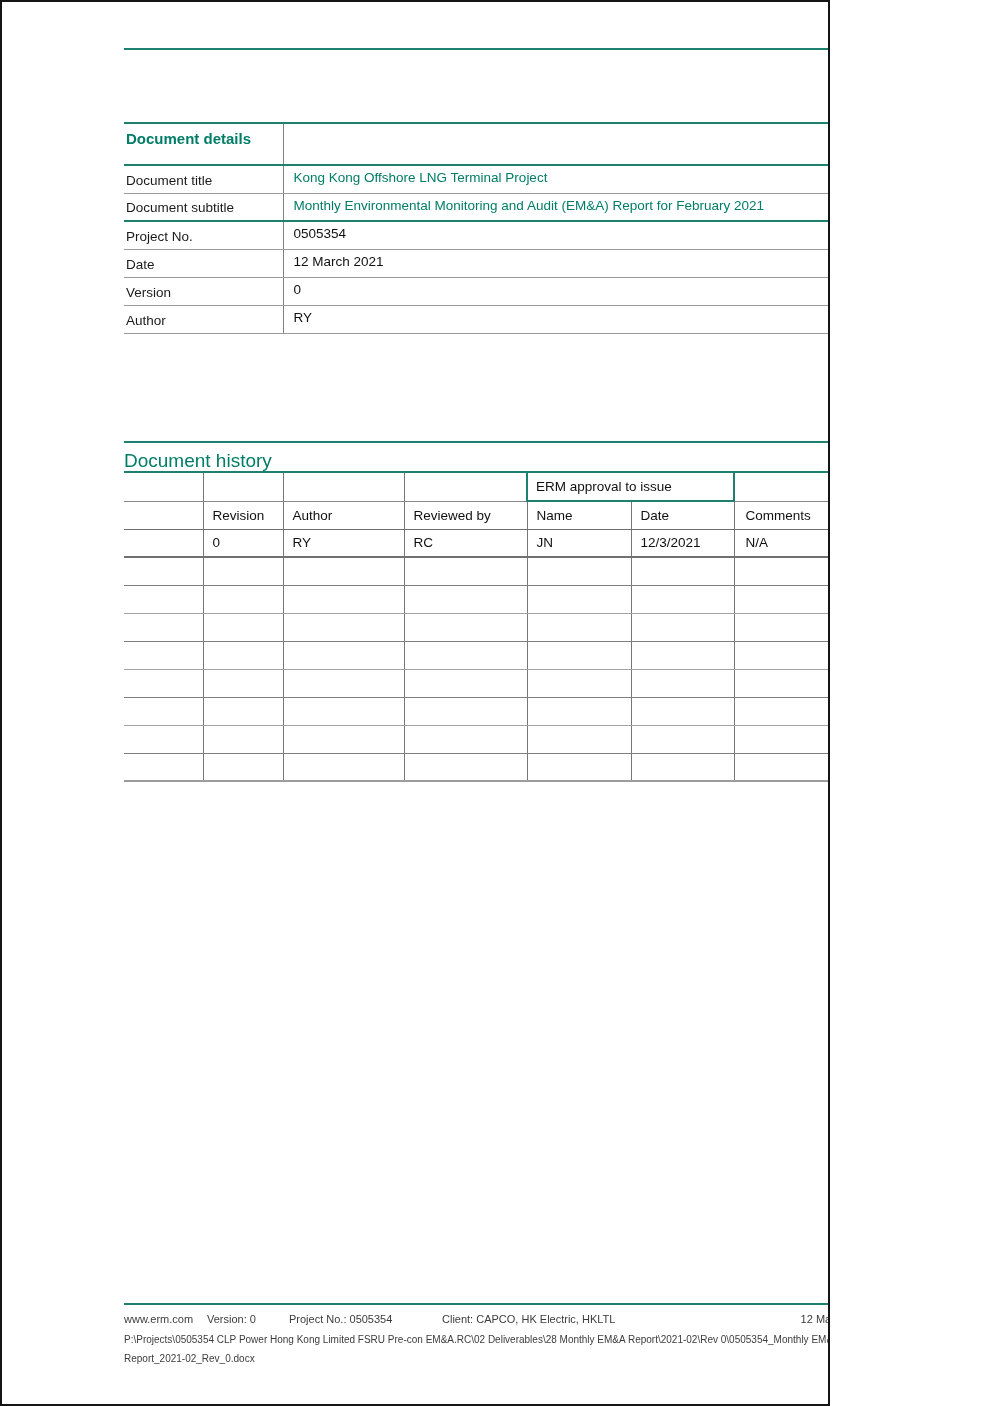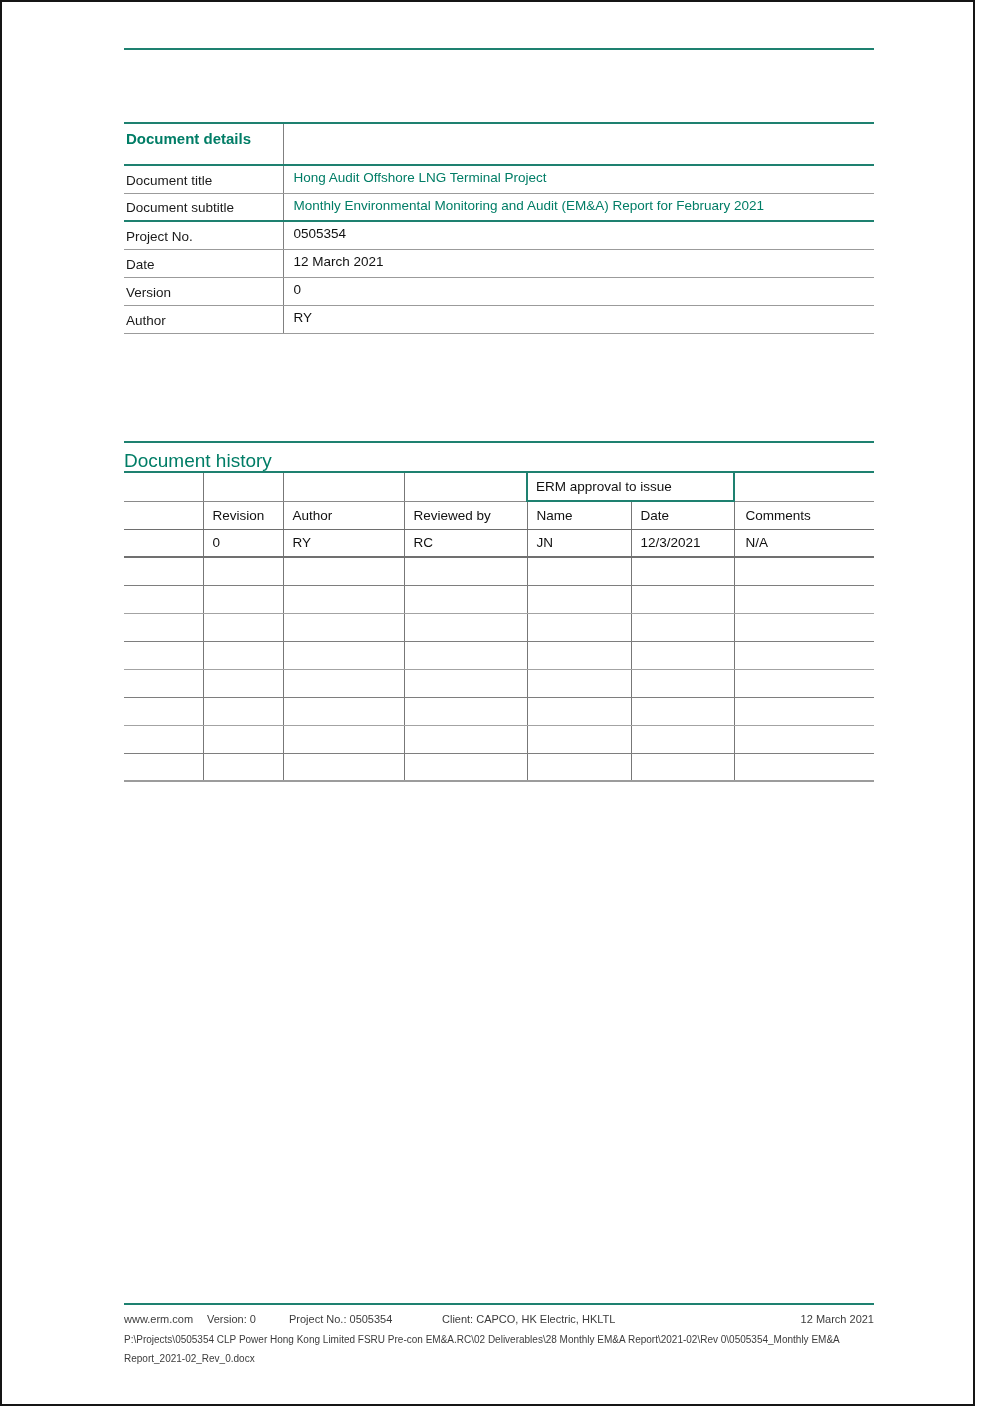--- a/index.html
+++ b/index.html
@@ -9,21 +9,21 @@
     --hline: #a3a3a3;
     --hline-dark: #6e6e6e;
     --ink: #1a1a1a;
   }
   * { margin:0; padding:0; box-sizing:border-box; }
   html,body { background:#ffffff; }
   body { font-family:"Liberation Sans", sans-serif; }
 
   .page {
     position:relative;
-    width:975px; height:1406px;
+    width:830px; height:1406px;
     background:#ffffff;
     border:2px solid #151515;
     overflow:hidden;
   }
 
   .top-rule {
     position:absolute; left:122px; top:46px;
     width:750px; height:2px; background:var(--green-line);
   }
 
@@ -141,21 +141,21 @@
         <col class="col-dlabel">
         <col class="col-dvalue">
       </colgroup>
     <tbody>
       <tr class="d-head">
         <td class="d-head-cell">Document details</td>
         <td></td>
       </tr>
       <tr class="d-row">
         <td class="d-label">Document title</td>
-        <td class="d-value green">Hong Audit Offshore LNG Terminal Project</td>
+        <td class="d-value green">Kong Kong Offshore LNG Terminal Project</td>
       </tr>
       <tr class="d-row d-row-greenline">
         <td class="d-label">Document subtitle</td>
         <td class="d-value green">Monthly Environmental Monitoring and Audit (EM&amp;A) Report for February 2021</td>
       </tr>
       <tr class="d-row">
         <td class="d-label">Project No.</td>
         <td class="d-value">0505354</td>
       </tr>
       <tr class="d-row">

